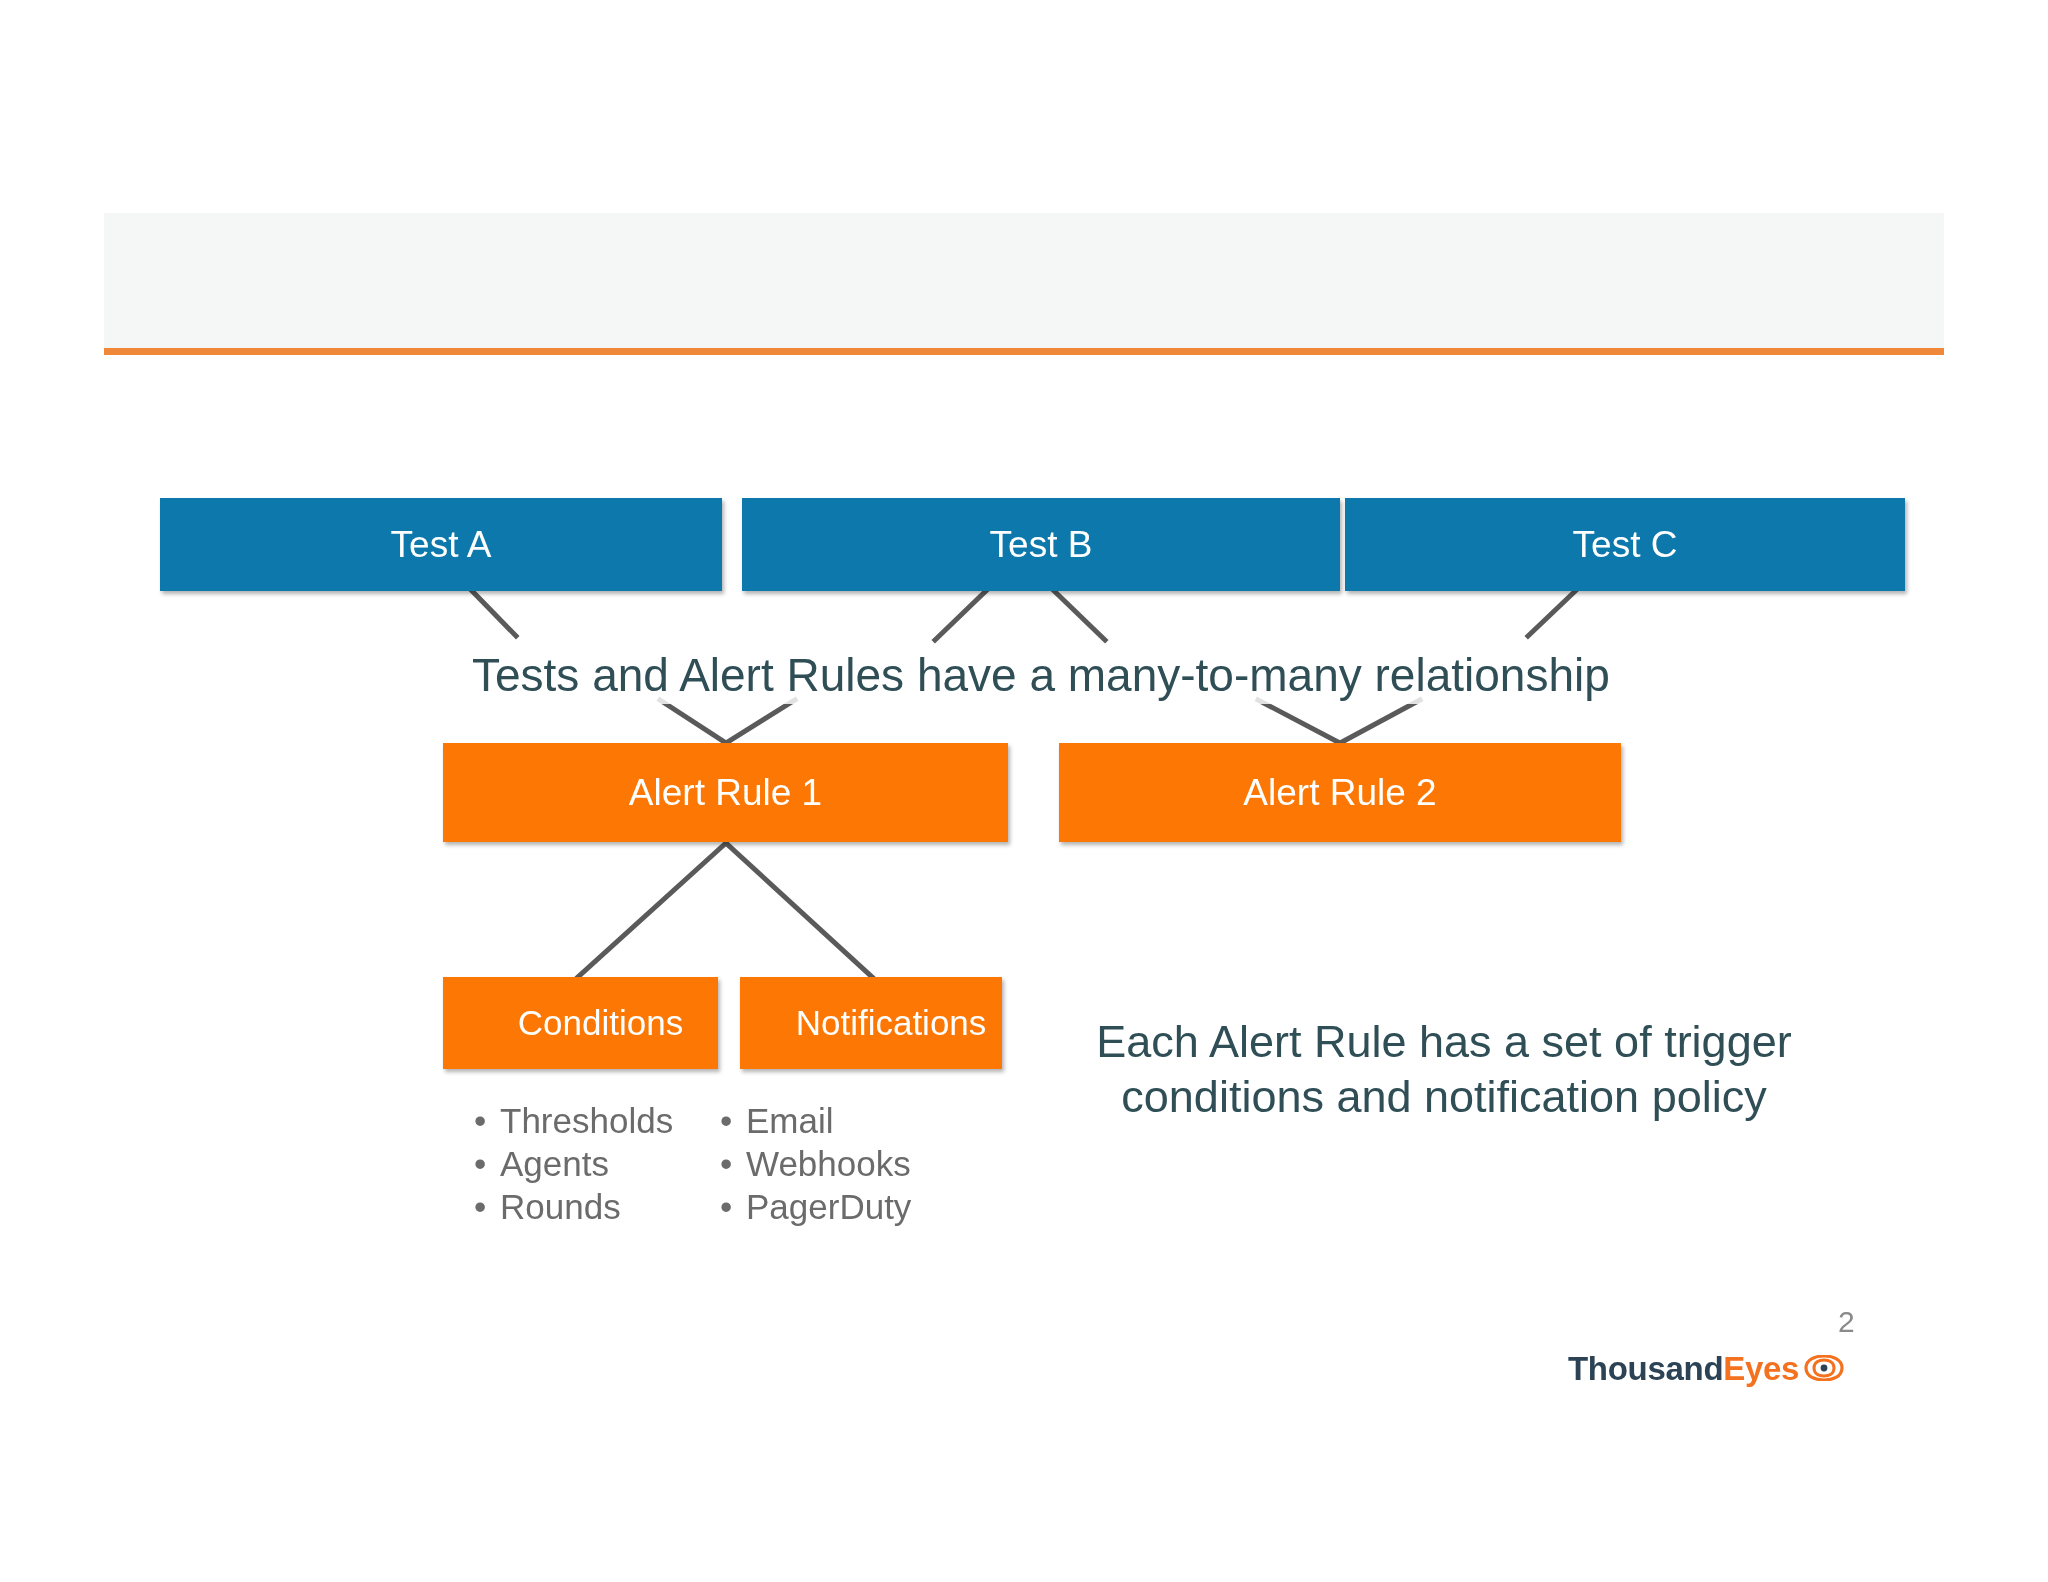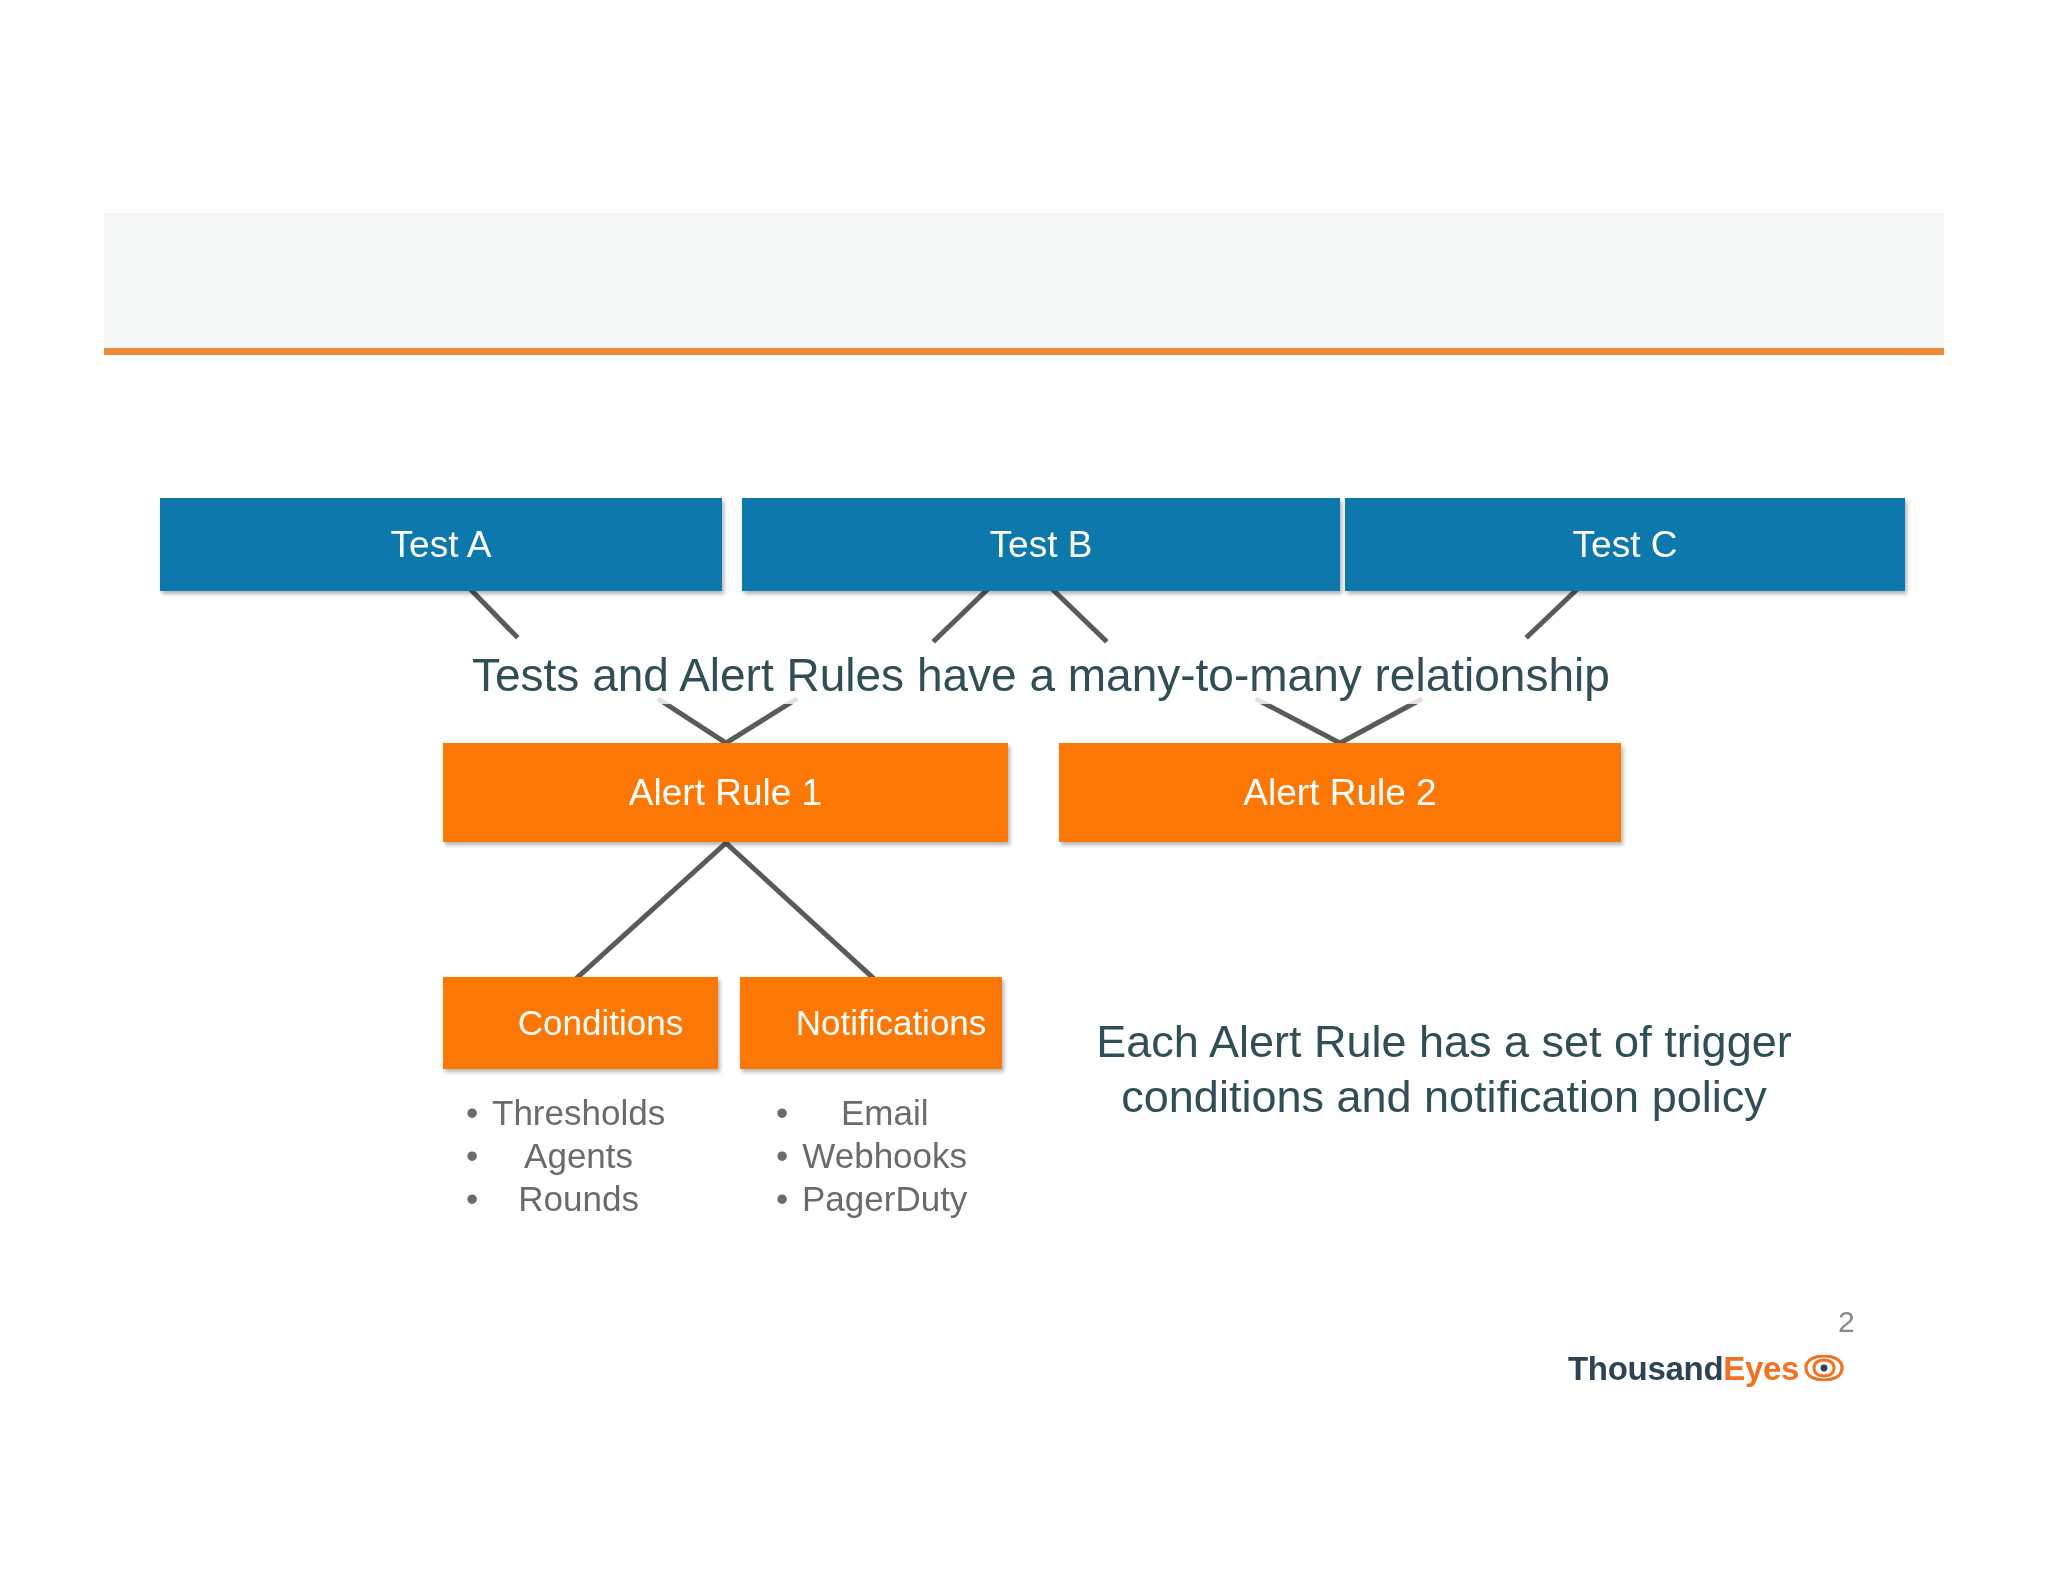--- a/index.html
+++ b/index.html
@@ -114,42 +114,41 @@
     font-size: 45px;
     line-height: 55px;
     text-align: center;
     background: transparent;
   }
 
   
   .bullets {
     position: absolute;
     list-style: none;
-    margin: 4px;
+    margin: 12px;
     padding: 0;
     color: #6b6b6b;
     font-size: 35px;
     line-height: 43px;
     z-index: 2;
-    text-align: center;
   }
   .bullets li {
     white-space: nowrap;
     padding-left: 26px;
     position: relative;
   }
   .bullets li::before {
     content: "\2022";
     position: absolute;
     left: 0;
     top: 0;
     color: #6b6b6b;
   }
   #conditions-bullets { left: 462px; top: 1087px; }
-  #notifications-bullets { left: 772px; top: 1087px; }
+  #notifications-bullets { left: 708px; top: 1087px; }
 
   
   #logo {
     position: absolute;
     left: 1568px;
     top: 1348px;
     display: flex;
     align-items: center;
     height: 40px;
   }

